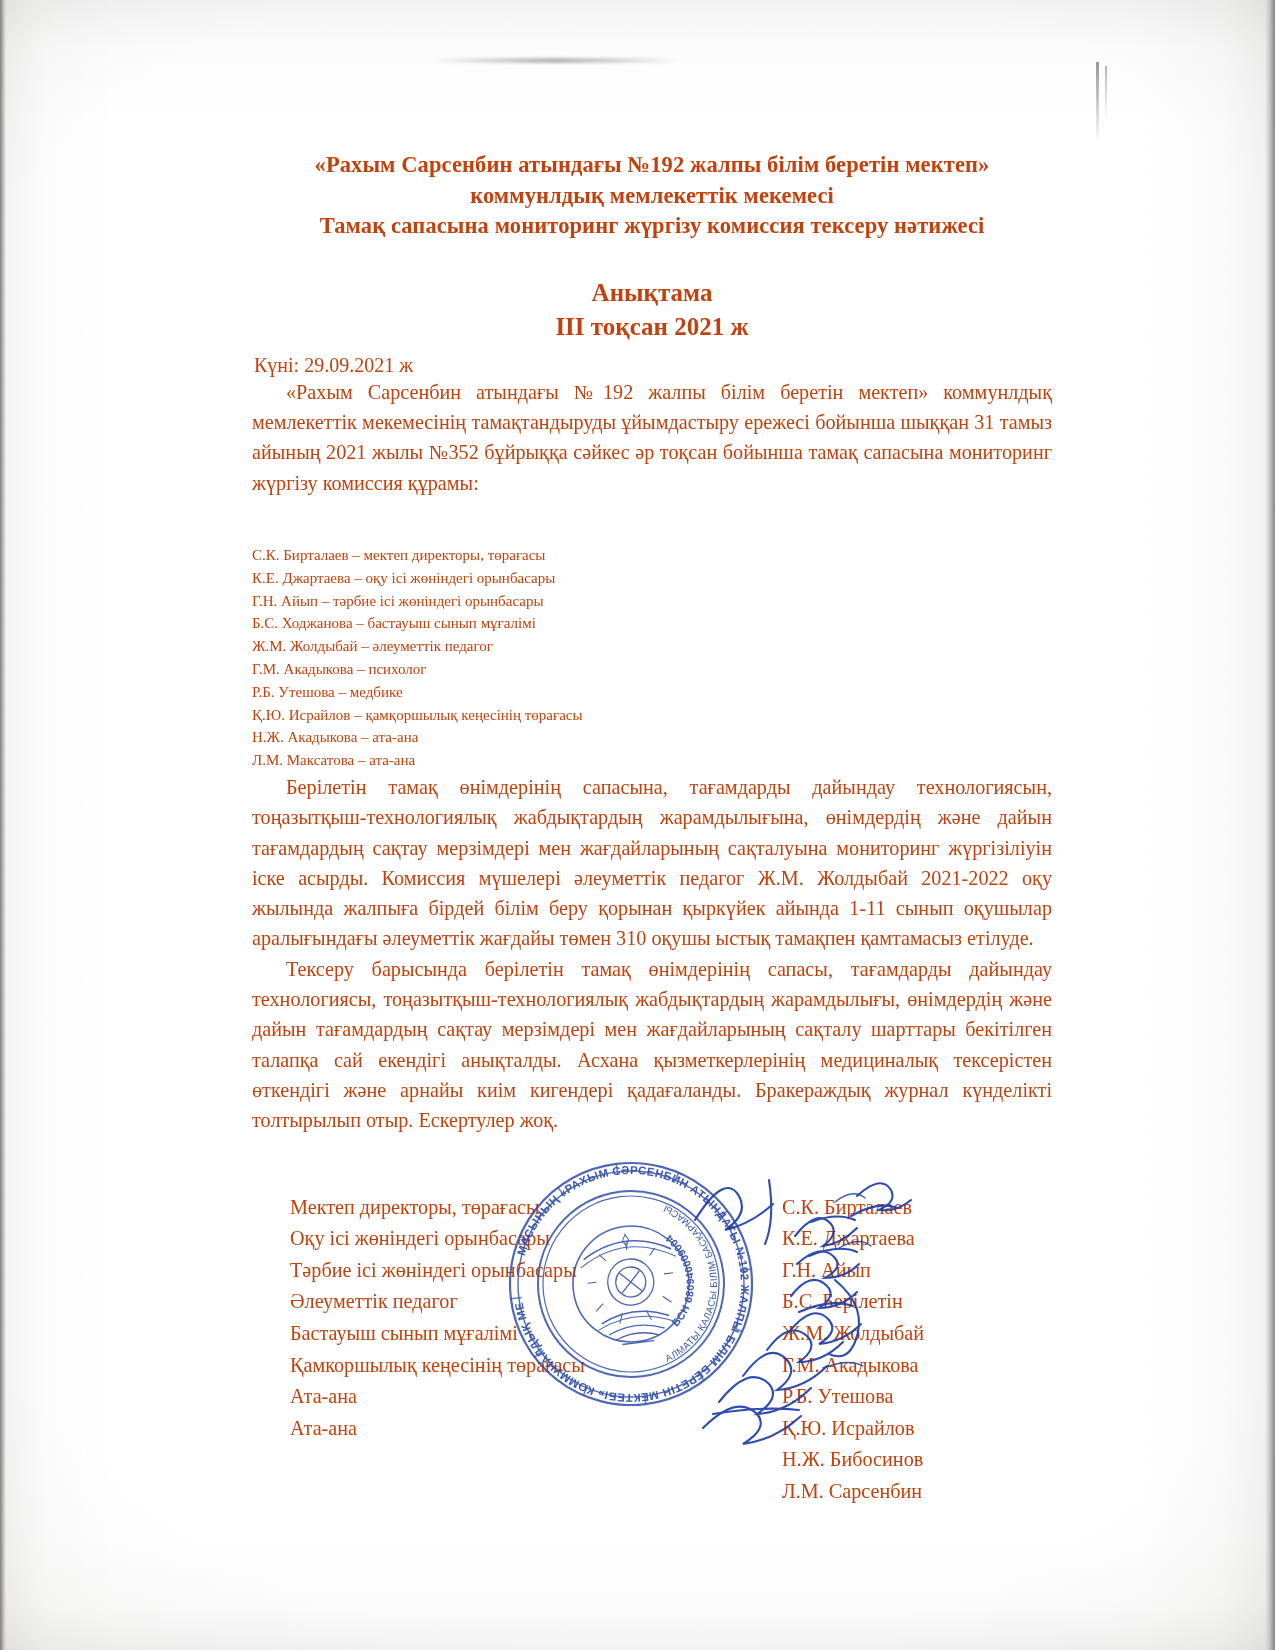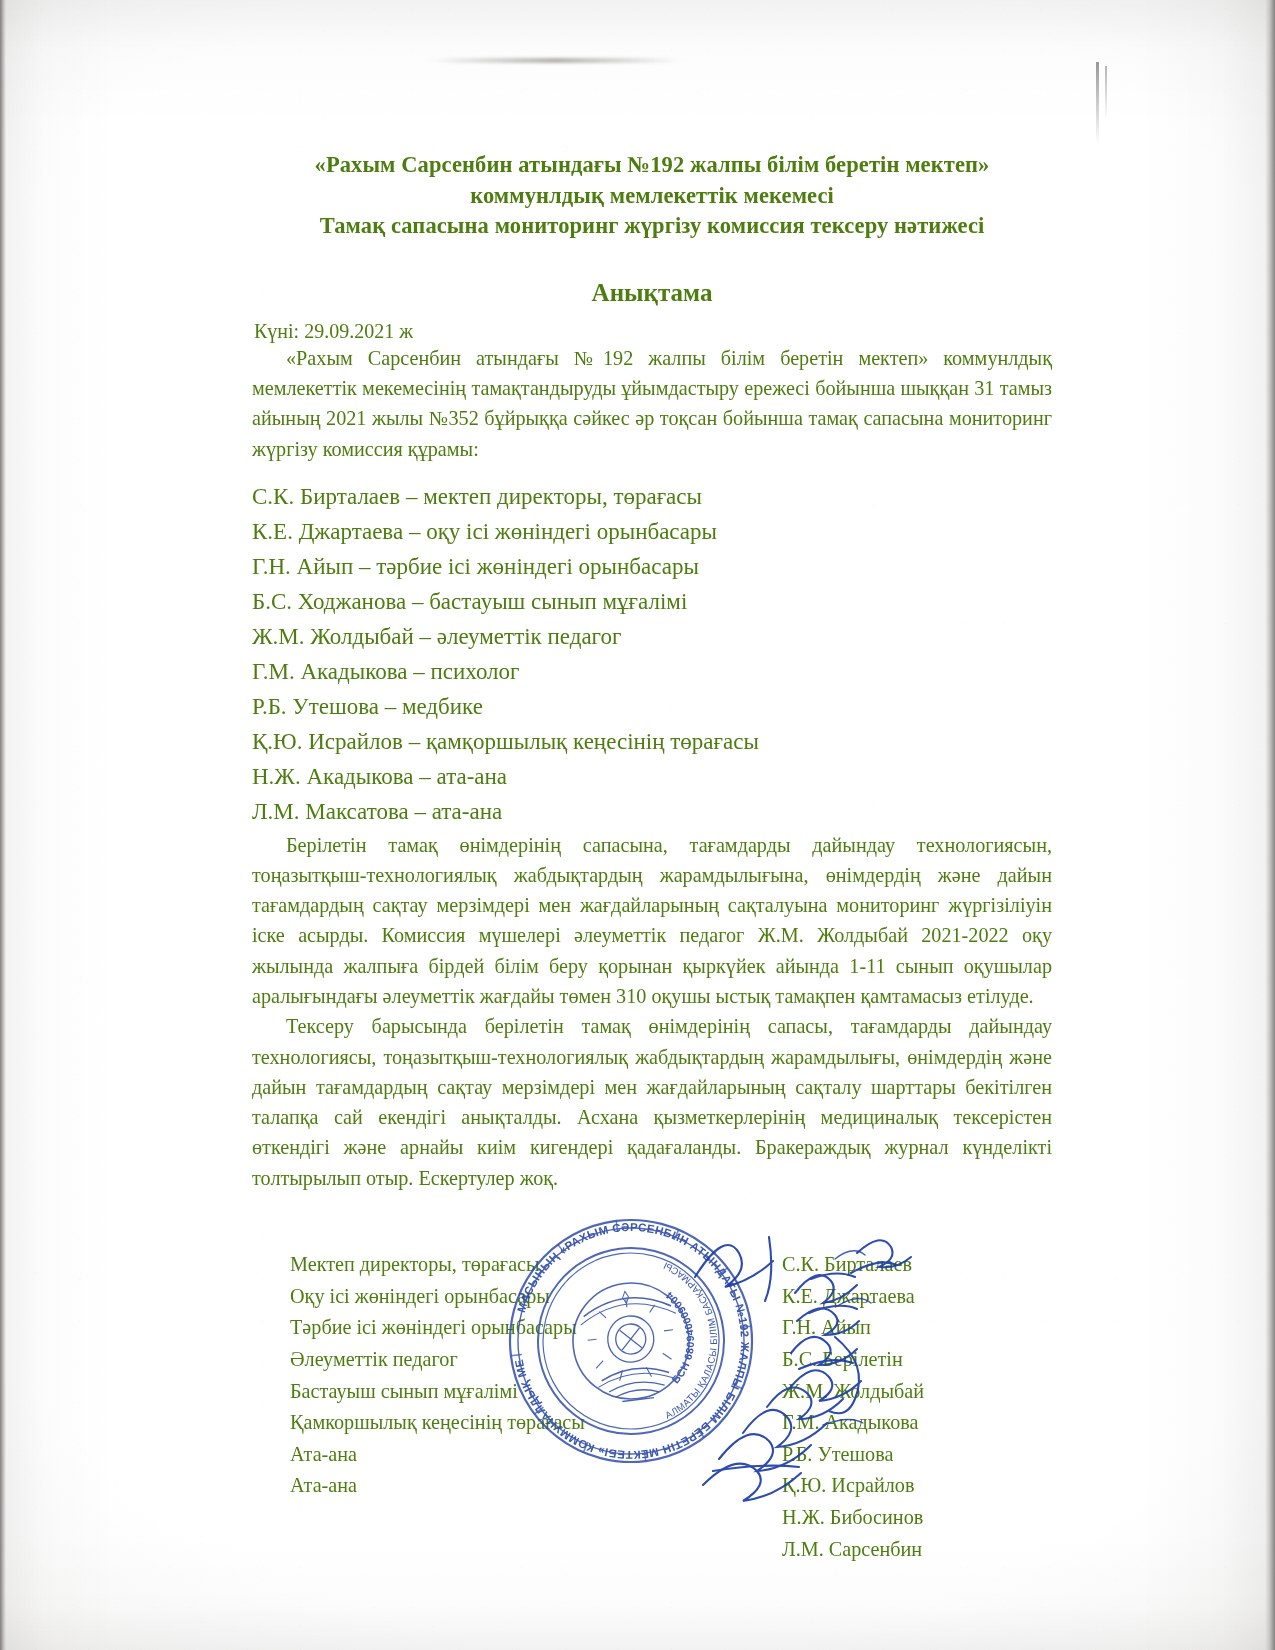--- a/index.html
+++ b/index.html
@@ -72,21 +72,21 @@
     position: absolute;
     left: 430px; top: 58px; width: 250px; height: 5px;
     background: linear-gradient(90deg, rgba(120,118,115,0), rgba(120,118,115,.55), rgba(120,118,115,0));
     filter: blur(1.4px);
   }
   .content {
     position: absolute;
     left: 252px;
     top: 150px;
     width: 800px;
-    color: #4d7c0f;
+    color: #c2410c;
   }
   .title-block {
     text-align: center;
     font-weight: bold;
     font-size: 22.5px;
     line-height: 1.36;
     letter-spacing: 0.1px;
   }
   .title-line { display: block; }
   .doc-kind {
@@ -103,22 +103,22 @@
   }
   p.body-par {
     font-size: 20.2px;
     line-height: 1.5;
     text-align: justify;
     text-indent: 34px;
     margin: 0;
   }
   .par-intro { margin-top: 32px; }
   .members {
-    margin-top: 16px;
-    font-size: 23px;
+    margin-top: 46px;
+    font-size: 15px;
     line-height: 1.52;
   }
   .member-row { white-space: nowrap; }
   .par-block-2 { margin-top: 34px; }
   .par-block-3 { margin-top: 0; }
 
   .sign-area {
     position: relative;
     margin-top: 56px;
     height: 250px;
@@ -176,20 +176,21 @@
   <div class="content">
 
     <div class="title-block">
       <span class="title-line">«Рахым Сарсенбин атындағы №192 жалпы білім беретін мектеп»</span>
       <span class="title-line">коммунлдық мемлекеттік мекемесі</span>
       <span class="title-line">Тамақ сапасына мониторинг жүргізу комиссия тексеру нәтижесі</span>
     </div>
 
     <div class="doc-kind">
       <span class="title-line">Анықтама</span>
+      <span class="title-line">III тоқсан 2021 ж</span>
     </div>
 
     <div class="date-line">Күні: 29.09.2021 ж</div>
 
     <p class="body-par par-intro">«Рахым Сарсенбин атындағы №192 жалпы білім беретін мектеп» коммунлдық мемлекеттік мекемесінің тамақтандыруды ұйымдастыру ережесі бойынша шыққан 31 тамыз айының 2021 жылы №352 бұйрыққа сәйкес әр тоқсан бойынша тамақ сапасына мониторинг жүргізу комиссия құрамы:</p>
 
     <div class="members">
       <div class="member-row">С.К. Бирталаев – мектеп директоры, төрағасы</div>
       <div class="member-row">К.Е. Джартаева – оқу ісі жөніндегі орынбасары</div>
       <div class="member-row">Г.Н. Айып – тәрбие ісі жөніндегі орынбасары</div>

